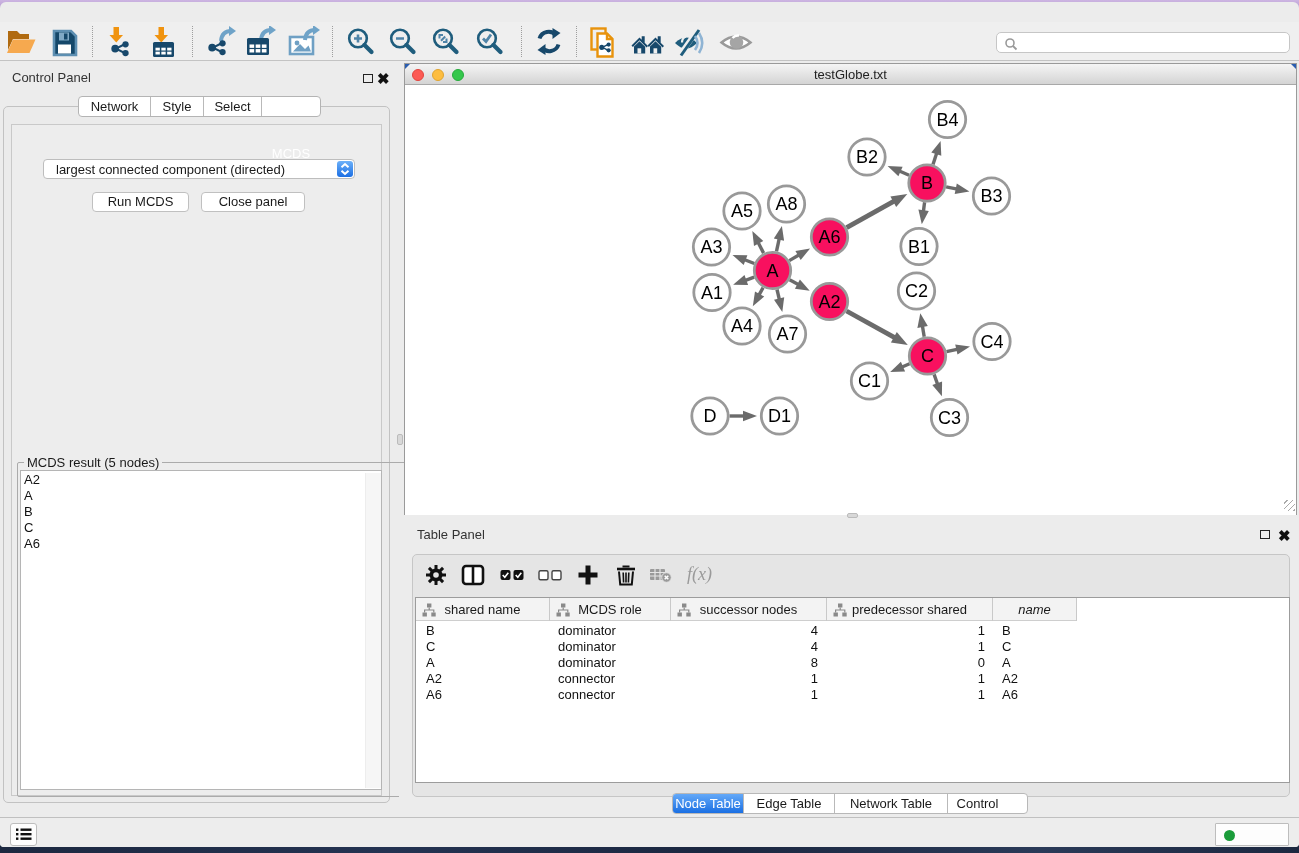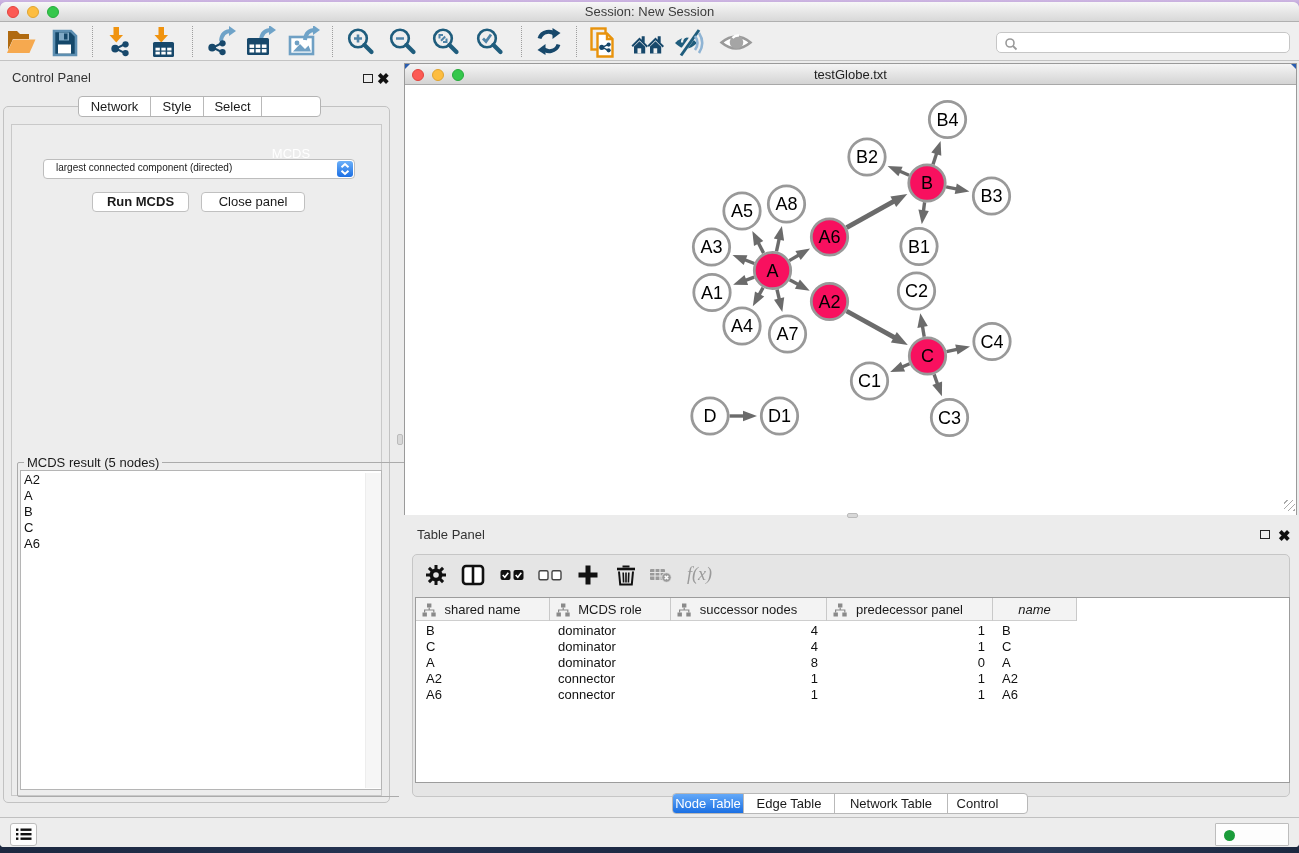--- a/index.html
+++ b/index.html
@@ -32,21 +32,21 @@
 .float-ic { position:absolute; width:10px; height:9px; border:1.5px solid #222; background:transparent; }
 .close-ic { position:absolute; font-size:13px; font-weight:bold; color:#111; line-height:10px; }
 #cp-outer { position:absolute; left:3px; top:45px; width:387px; height:697px; background:#ebebeb; border:1px solid #c2c2c2; border-radius:5px; }
 #cp-inner { position:absolute; left:7px; top:17px; width:371px; height:672px; background:#ededed; border:1px solid #c9c9c9; }
 #cp-tabs { position:absolute; left:78px; top:35px; width:243px; height:21px; background:#fff; border:1px solid #b4b4b4; border-radius:4px; display:flex; z-index:5; }
 #cp-tabs .seg { flex:none; text-align:center; font-size:13px; line-height:19px; color:#1a1a1a; border-right:1px solid #b9b9b9; }
 #cp-tabs .seg:last-child { border-right:none; }
 #cp-tabs .sel { background:linear-gradient(#64a9f8,#1a6fe3); color:#fff; border-radius:0 3px 3px 0;margin-top:47px; }
 #opt-label { position:absolute; left:0; top:74px; width:393px; text-align:center; font-size:13px; color:#1a1a1a; }
 #combo { position:absolute; left:43px; top:98px; width:312px; height:20px; background:#fff; border:1px solid #bdbdbd; border-radius:4px; }
-#combo .ct { position:absolute; left:12px; top:2px; font-size:10px; color:#1a1a1a; }
+#combo .ct { position:absolute; left:12px; top:2px; font-size:13px; color:#1a1a1a; }
 #combo .step { position:absolute; right:1px; top:1px; width:16px; height:16px; border-radius:3px; background:linear-gradient(#6db1f9,#1c6fe4); }
 .btn { position:absolute; height:20px; background:#fff; border:1px solid #c0c0c0; border-radius:4px; font-size:13px; color:#1a1a1a; text-align:center; line-height:18px; }
 #grpbox { position:absolute; left:17px; top:401px; width:408px; height:335px; border:1px solid #ababab; border-radius:2px; }
 #grpbox .gtitle { position:absolute; left:6px; top:-8px; background:#ededed; padding:0 3px; font-size:13px; color:#1a1a1a; }
 #mlist { position:absolute; left:2px; top:7px; width:362px; height:320px; background:#fff; border:1px solid #b5b5b5; font-size:13px; color:#111; padding-top:1px; }
 #mlist .sb { position:absolute; right:0; top:2px; width:16px; height:315px; background:#f6f6f6; border-left:1px solid #ededed; }
 #mlist div.it { padding-left:3px; height:16px; line-height:16px; }
 
 #iframe { position:absolute; left:404px; top:61px; width:893px; height:478px; border:1px solid #9a9a9a; background:#fff; }
 #if-title { position:absolute; left:0; top:0; width:891px; height:21px; background:linear-gradient(#f5f5f5,#d4d4d4); border-bottom:1px solid #a8a8a8; }
@@ -70,26 +70,20 @@
 #tp-tabs { position:absolute; left:273px; top:278px; width:356px; height:21px; background:#fff; border:1px solid #b8b8b8; border-radius:4px; display:flex; }
 #tp-tabs .seg { flex:none; text-align:center; font-size:13px; line-height:19px; color:#1a1a1a; border-right:1px solid #b9b9b9; }
 #tp-tabs .seg:last-child { border-right:none; }
 #tp-tabs .sel { background:linear-gradient(#64a9f8,#1a6fe3); color:#fff; border-radius:3px 0 0 3px; }
 </style>
 </head>
 <body>
 <div id="desk-top"></div>
 <div id="desk-bot"></div>
 <div id="win">
-  <div id="titlebar">
-    <div class="tl t1"></div>
-      <div class="tl t2"></div>
-      <div class="tl t3"></div>
-    <div id="wtitle">Session: New Session</div>
-  </div>
   <div id="toolbar">
     <svg class="ticon" style="left:4px;top:4px" width="34" height="34" viewBox="0 0 34 34">
         <path d="M4,5 L13,5 L16,8 L25,8 L25,13 L9,13 L4,24 Z" fill="#b06a10"></path>
         <path d="M9,13.5 L31.5,13.5 L25.5,27 L3,27 Z" fill="#f6a94f"></path>
       </svg>
       <svg class="ticon" style="left:47px;top:4px" width="34" height="34" viewBox="0 0 34 34">
         <path d="M7,5 H24 L29,10 V29 H7 Z" fill="#15486a" stroke="#5d8fb2" stroke-width="2.6"></path>
         <rect x="12" y="6.5" width="10" height="8" fill="#7fa9c6"></rect>
         <rect x="17" y="7.5" width="3.5" height="6" fill="#15486a"></rect>
         <rect x="11" y="18.5" width="13" height="9" fill="#ffffff"></rect>
@@ -245,21 +239,21 @@
       <div class="seg" style="width:53px">Style</div>
       <div class="seg" style="width:58px">Select</div>
       <div class="seg sel" style="width:58px">MCDS</div>
     </div>
     <div id="combo">
       <div class="ct">largest connected component (directed)</div>
       <div class="step"><svg width="16" height="16" viewBox="0 0 16 16">
             <path d="M4.5,6.3 L8,3 L11.5,6.3 M4.5,9.7 L8,13 L11.5,9.7" stroke="#fff" stroke-width="2" fill="none"></path>
           </svg></div>
     </div>
-    <div class="btn" style="left:92px; top:131px; width:97px;font-weight:bold;">Run MCDS</div>
+    <div class="btn" style="left:92px; top:131px; width:97px;">Run MCDS</div>
     <div class="btn" style="left:201px; top:131px; width:104px;">Close panel</div>
     <div id="grpbox">
       <div class="gtitle">MCDS result (5 nodes)</div>
       <div id="mlist">
         <div class="sb"></div>
         <div class="it">A2</div>
           <div class="it">A</div>
           <div class="it">B</div>
           <div class="it">C</div>
           <div class="it">A6</div>
@@ -408,21 +402,21 @@
           <path d="M2,10.5 H17 M2,14 H17 M7,7 V18 M12,7 V18" stroke="#e5e5e5" stroke-width="1.2"></path>
           <circle cx="18.5" cy="15.5" r="4.8" fill="#9a9a9a" stroke="#e5e5e5" stroke-width="1"></circle>
           <path d="M16.7,13.7 L20.3,17.3 M20.3,13.7 L16.7,17.3" stroke="#fff" stroke-width="1.5"></path>
         </svg>
         <div style="position:absolute;left:274px;top:9px;width:40px;font-family:'Liberation Serif',serif;font-style:italic;font-size:18px;color:#9a9a9a;">f(x)</div>
       <div id="tp-table">
         <div id="tp-head">
           <div class="hc" style="left:0; width:134px;">shared name</div>
           <div class="hc" style="left:134px; width:121px;">MCDS role</div>
           <div class="hc" style="left:255px; width:156px;">successor nodes</div>
-          <div class="hc" style="left:411px; width:166px;">predecessor panel</div>
+          <div class="hc" style="left:411px; width:166px;">predecessor shared</div>
           <div class="hc" style="left:577px; width:84px;font-style:italic;">name</div>
         </div>
         <svg width="14" height="14" viewBox="0 0 14 14" style="position:absolute;top:5px;left:6px">
             <rect x="5" y="0.5" width="4.4" height="4" fill="#8a8a8a"></rect>
             <path d="M7.2,4.5 V7 M2.6,9.5 V7 H11.8 V9.5" stroke="#8a8a8a" stroke-width="1.2" fill="none"></path>
             <rect x="0.5" y="9.5" width="4.4" height="4" fill="#8a8a8a"></rect>
             <rect x="9.3" y="9.5" width="4.4" height="4" fill="#8a8a8a"></rect>
           </svg>
           <svg width="14" height="14" viewBox="0 0 14 14" style="position:absolute;top:5px;left:140px">
             <rect x="5" y="0.5" width="4.4" height="4" fill="#8a8a8a"></rect>

